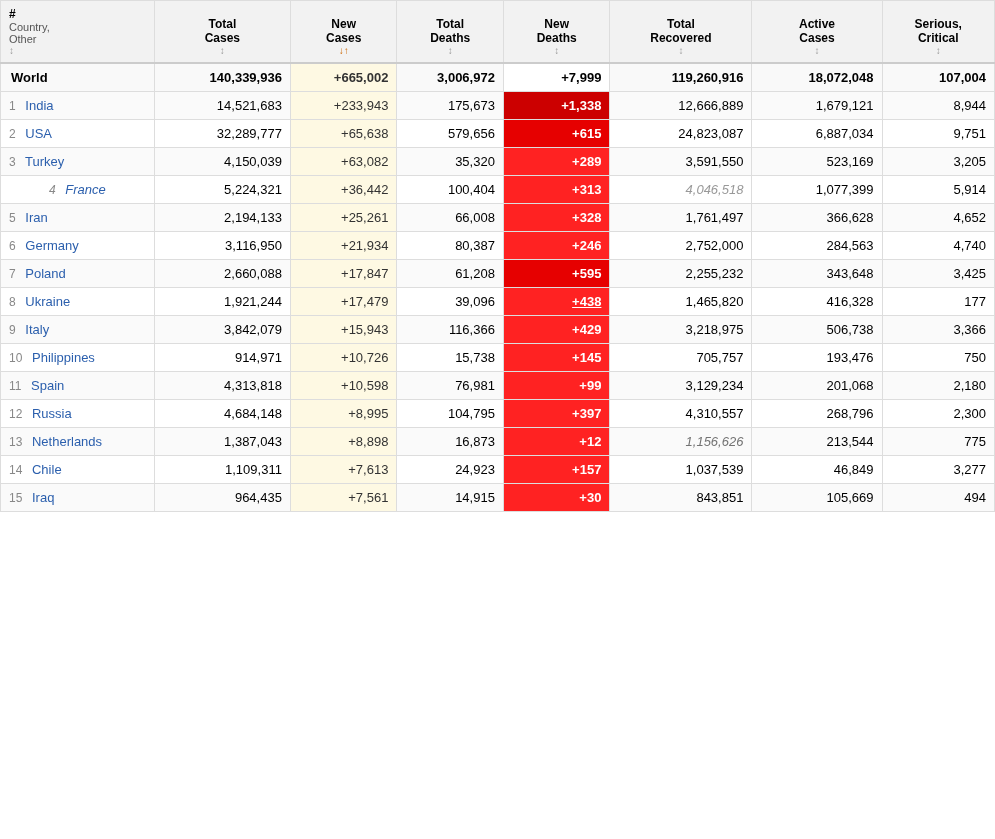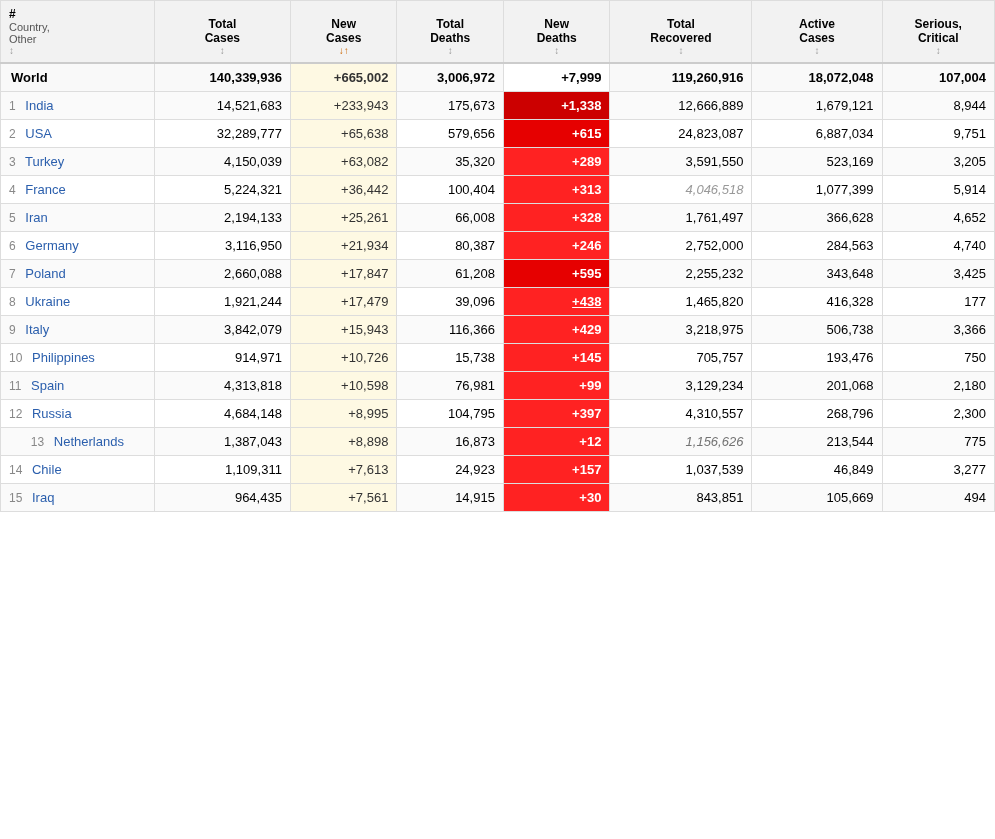--- a/index.html
+++ b/index.html
@@ -104,21 +104,21 @@
     </td>
     <td class="num">4,150,039</td>
     <td class="num new-cases-cell">+63,082</td>
     <td class="num">35,320</td>
     <td class="num" style="background:#ff2222 !important; color:#fff; font-weight:bold;">+289</td>
     <td class="num" style="">3,591,550</td>
     <td class="num">523,169</td>
     <td class="num">3,205</td>
   </tr>
       <tr class="data-row">
-    <td class="idx" style="text-align:left;">
+    <td class="idx" style="text-align:center;font-style:italic;">
       <span style="color:#888; margin-right:6px; font-size:12px;">4</span>
       <a class="country-link" href="#">France</a>
     </td>
     <td class="num">5,224,321</td>
     <td class="num new-cases-cell">+36,442</td>
     <td class="num">100,404</td>
     <td class="num" style="background:#ff2222 !important; color:#fff; font-weight:bold;">+313</td>
     <td class="num" style="font-style:italic; color:#999;">4,046,518</td>
     <td class="num">1,077,399</td>
     <td class="num">5,914</td>
@@ -221,21 +221,21 @@
     </td>
     <td class="num">4,684,148</td>
     <td class="num new-cases-cell">+8,995</td>
     <td class="num">104,795</td>
     <td class="num" style="background:#ff2222 !important; color:#fff; font-weight:bold;">+397</td>
     <td class="num" style="">4,310,557</td>
     <td class="num">268,796</td>
     <td class="num">2,300</td>
   </tr>
       <tr class="data-row">
-    <td class="idx" style="text-align:center;">
+    <td class="idx" style="text-align:left;">
       <span style="color:#888; margin-right:6px; font-size:12px;">13</span>
       <a class="country-link" href="#">Netherlands</a>
     </td>
     <td class="num">1,387,043</td>
     <td class="num new-cases-cell">+8,898</td>
     <td class="num">16,873</td>
     <td class="num" style="background:#ff2222 !important; color:#fff; font-weight:bold;">+12</td>
     <td class="num" style="font-style:italic; color:#737373;padding-left:20px;">1,156,626</td>
     <td class="num">213,544</td>
     <td class="num">775</td>

